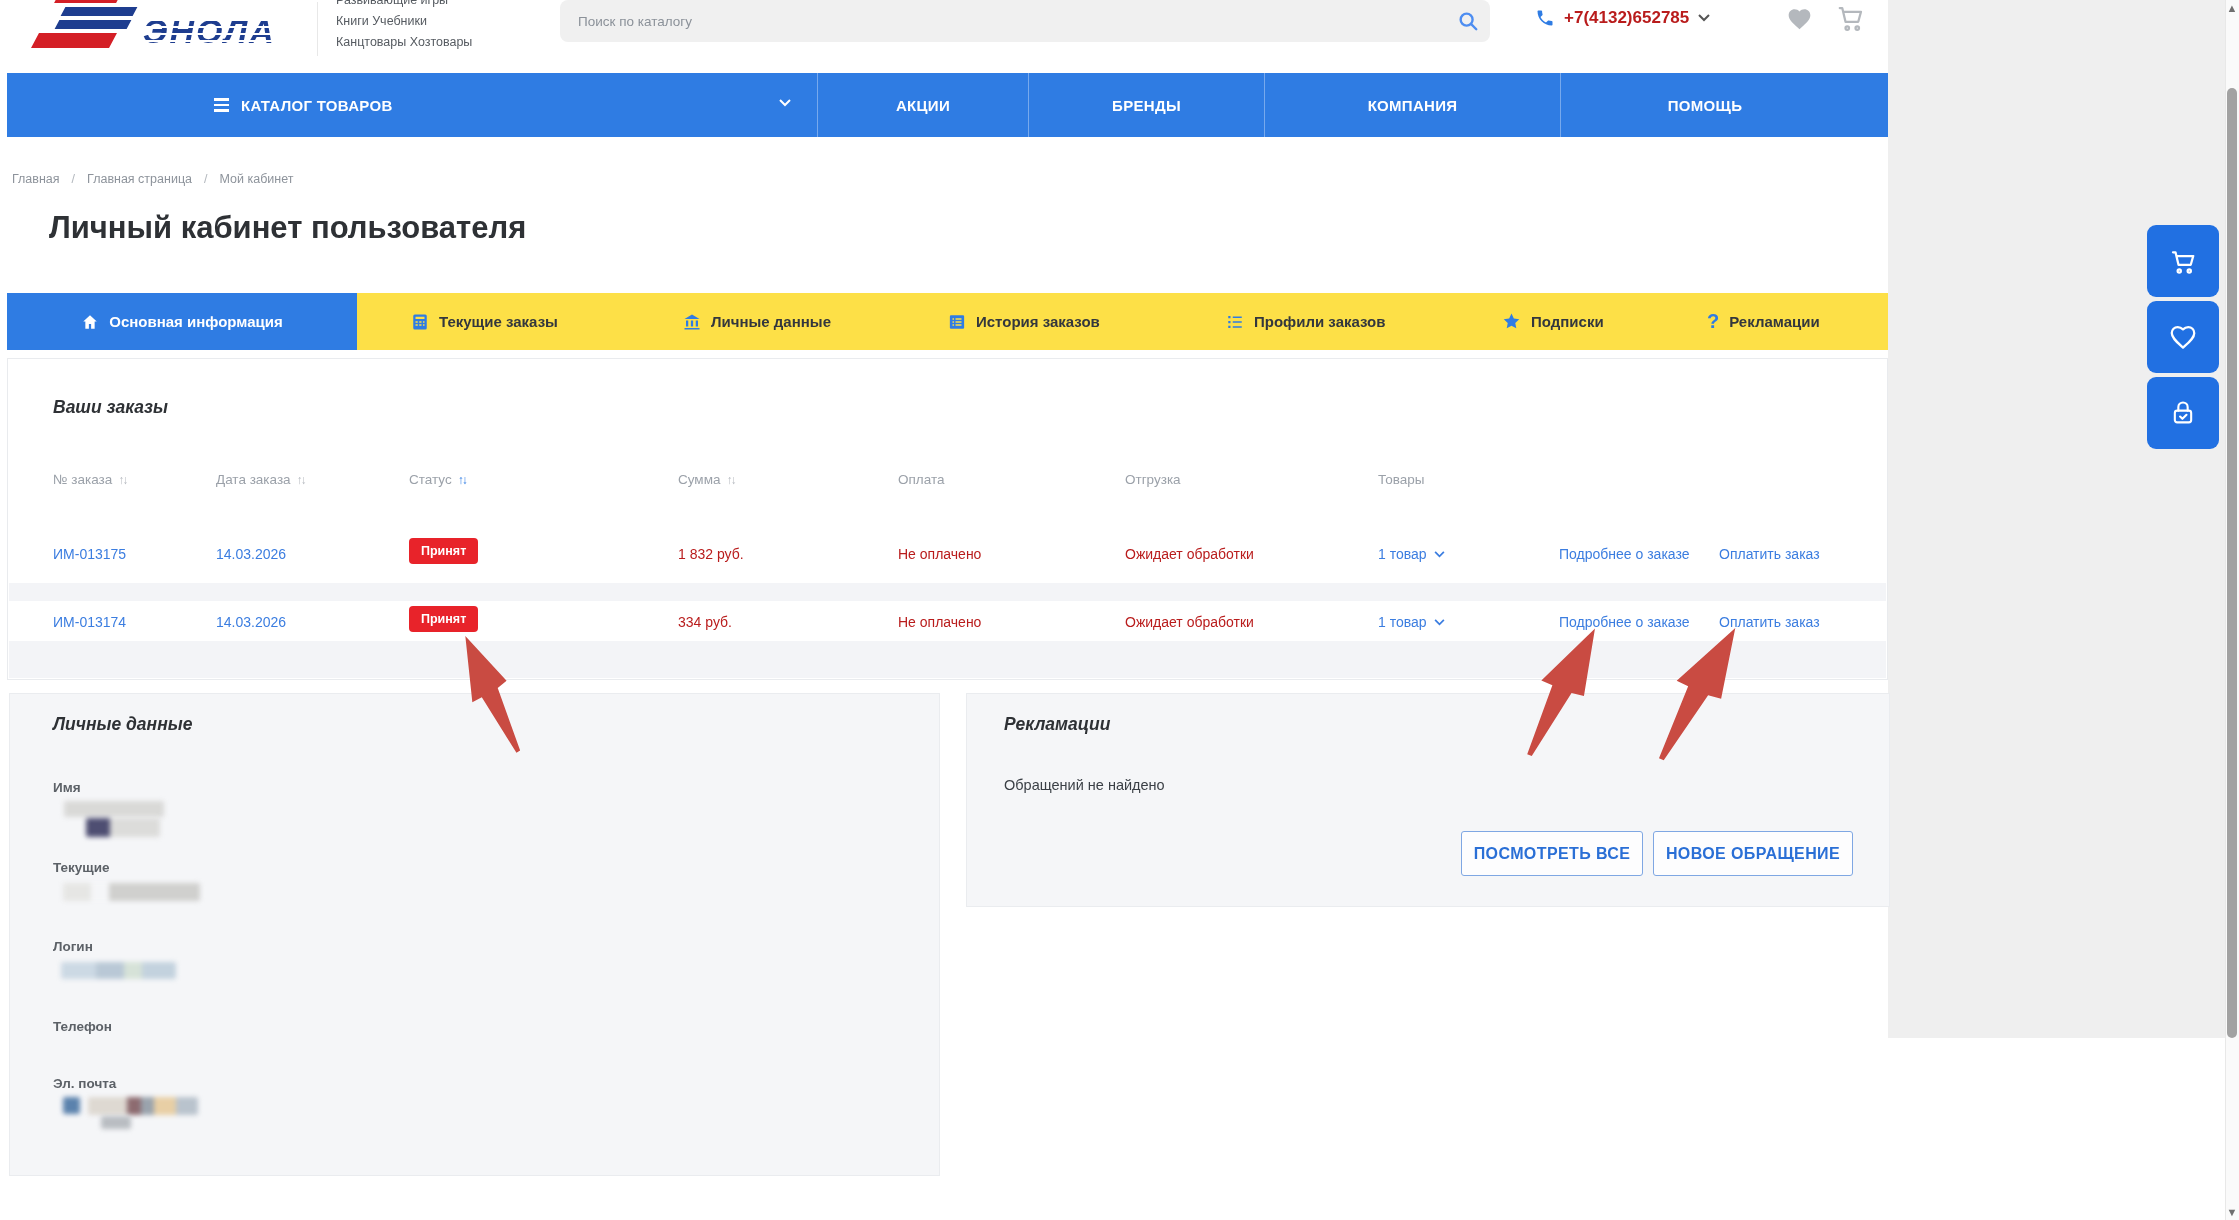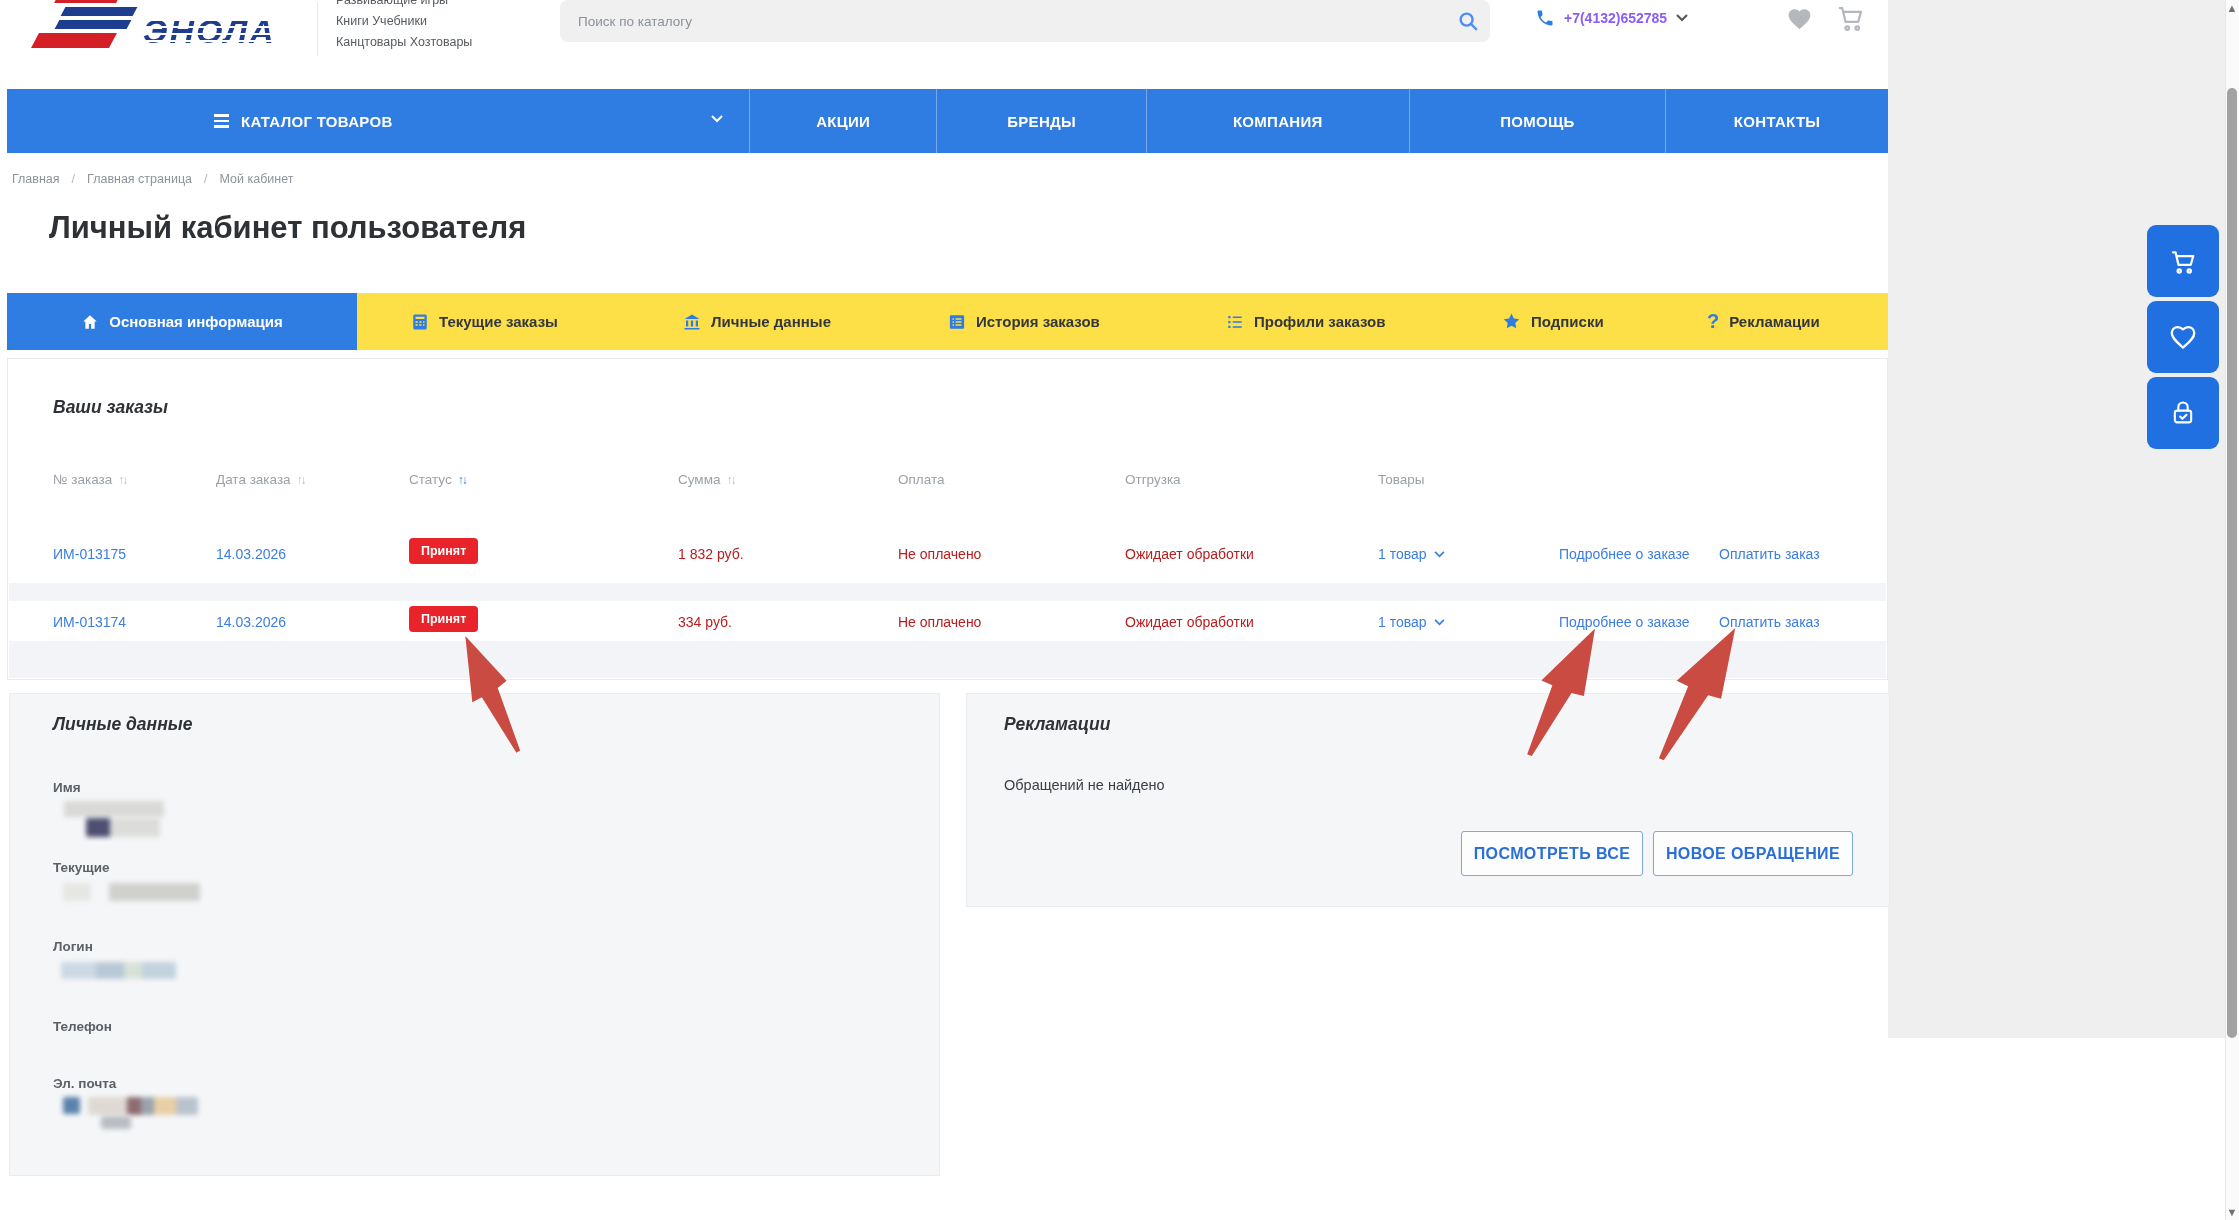--- a/index.html
+++ b/index.html
@@ -19,24 +19,24 @@
      -webkit-background-clip:text;background-clip:text;color:transparent;line-height:1;}
   .hdr-divider{width:1px;height:54px;background:#e8e8e8;}
   .cat-links{display:flex;flex-direction:column;gap:7px;font-size:12.5px;color:#565b61;}
   .cat-links span{cursor:pointer;white-space:nowrap;}
   .search-box{width:930px;height:42px;background:#f0f0f0;border-radius:8px;display:flex;align-items:center;}
   .search-box input{flex:1;border:none;background:transparent;outline:none;font-size:13.5px;color:#3a3f45;
       padding:0 18px;font-family:inherit;}
   .search-box input::placeholder{color:#8b9199;}
   .search-btn{width:44px;height:42px;display:flex;align-items:center;justify-content:center;cursor:pointer;}
   .phone{display:flex;align-items:center;gap:9px;cursor:pointer;}
-  .phone-num{font-size:14px;font-weight:700;color:#8b5cf6;}
+  .phone-num{font-size:17px;font-weight:700;color:#b91c1c;}
   .hdr-icon{cursor:pointer;}
   
-  .nav{left:7px;top:73px;width:1881px;height:64px;background:#2f7ce3;display:flex;margin-top:16px;}
+  .nav{left:7px;top:73px;width:1881px;height:64px;background:#2f7ce3;display:flex;}
   .nav-item{display:flex;align-items:center;justify-content:center;color:#ffffff;font-size:15px;
      font-weight:600;letter-spacing:.3px;cursor:pointer;border-left:1px solid rgba(255,255,255,.35);}
   .nav-item:first-child{border-left:none;justify-content:flex-start;padding-left:207px;position:relative;}
   .burger{display:inline-flex;flex-direction:column;gap:3px;margin-right:12px;}
   .burger i{display:block;width:15px;height:2.5px;background:#fff;}
   .nav-chev{position:absolute;right:26px;top:26px;}
   
   .crumbs{left:12px;top:172px;display:flex;gap:12px;font-size:12.5px;color:#8d939b;}
   .crumbs .sep{color:#b3b8be;}
   .crumbs span{cursor:pointer;}
@@ -154,23 +154,20 @@
         <span>АКЦИИ</span>
       </div>
     <div class="nav-item" style="width:235px;">
         <span>БРЕНДЫ</span>
       </div>
     <div class="nav-item" style="width:295px;">
         <span>КОМПАНИЯ</span>
       </div>
     <div class="nav-item" style="width:288px;">
         <span>ПОМОЩЬ</span>
-      </div>
-    <div class="nav-item" style="width:250px;">
-        <span>КОНТАКТЫ</span>
       </div>
   </div>
 
   <div class="abs crumbs">
     <span>Главная</span>
     <span class="sep">/</span>
     <span>Главная страница</span>
     <span class="sep">/</span>
     <span>Мой кабинет</span>
   </div>

